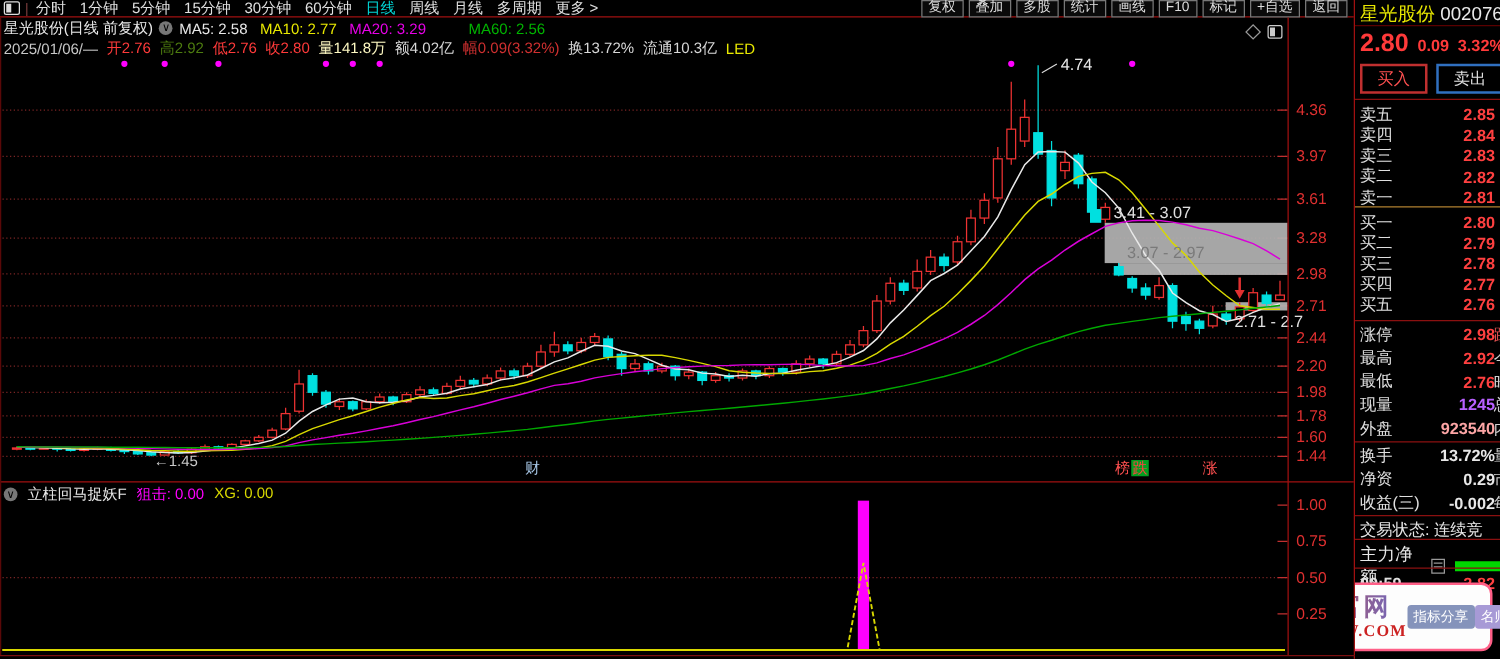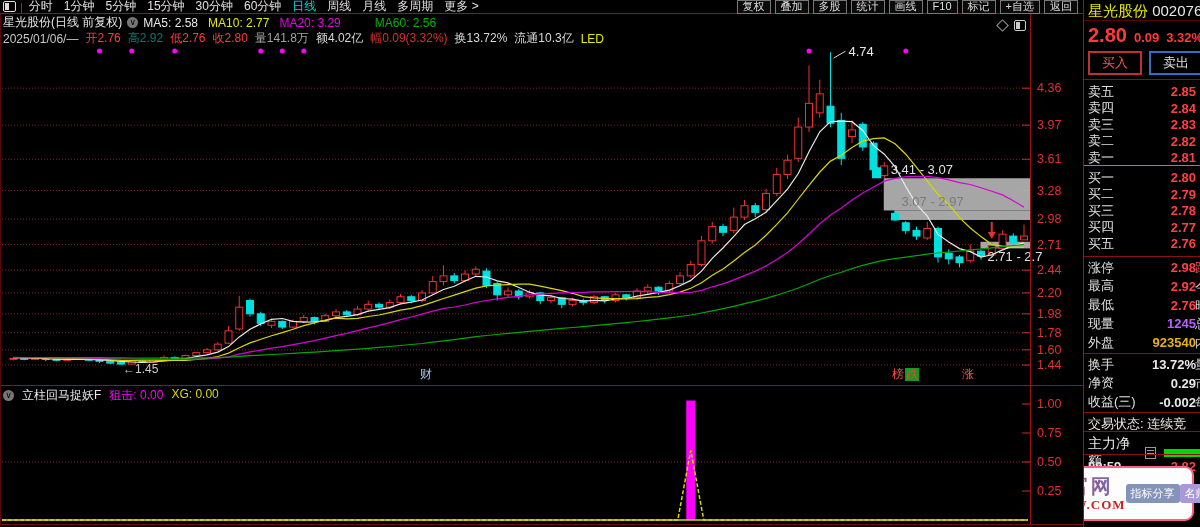--- a/index.html
+++ b/index.html
@@ -98,24 +98,24 @@
   <span id="ma-readouts" style="display:flex">
       <span class="ma" style="color: rgb(232, 232, 232);">MA5: 2.58</span>
       <span class="ma" style="color: rgb(232, 232, 0);">MA10: 2.77</span>
       <span class="ma" style="color: rgb(232, 0, 232);">MA20: 3.29</span>
       <span class="ma" style="color: rgb(0, 180, 0); padding-left: 24px;">MA60: 2.56</span>
     </span>
 </div>
 <div id="info2" class="abs">
     <span style="color: rgb(200, 200, 200);">2025/01/06/—</span>
     <span style="color: rgb(255, 58, 58);">开2.76</span>
-    <span style="color: #0f766e;">高2.92</span>
+    <span style="color: #4d7c0f;">高2.92</span>
     <span style="color: rgb(255, 58, 58);">低2.76</span>
     <span style="color: rgb(255, 58, 58);">收2.80</span>
-    <span style="color: #a3a3a3; text-align: right;">量141.8万</span>
+    <span style="color: #fef9c3; text-align: right;">量141.8万</span>
     <span style="color: rgb(216, 216, 216);">额4.02亿</span>
     <span style="color: rgb(208, 48, 48);">幅0.09(3.32%)</span>
     <span style="color: rgb(216, 216, 216);">换13.72%</span>
     <span style="color: rgb(216, 216, 216);">流通10.3亿</span>
     <span style="color: rgb(232, 232, 0);">LED</span>
   </div>
 
 <svg id="main-chart" width="1083" height="340" viewBox="0 46 1083 340" style="top:46px">
     <line x1="2" y1="88.18399999999997" x2="1030" y2="88.18399999999997" stroke="#7a2424" stroke-width="1" stroke-dasharray="1,2"></line>
     <line x1="1022" y1="88.18399999999997" x2="1030" y2="88.18399999999997" stroke="#c03030" stroke-width="1"></line>
@@ -483,21 +483,21 @@
         <span class="vl" style="color: rgb(255, 64, 64);">2.76</span>
       </div>
       <div class="sliv" style="top: 296.6px; color: rgb(207, 207, 207);">昨</div>
       <div class="prow" style="top: 315.4px;">
         <span class="lb">现量</span>
         <span class="vl" style="color: rgb(184, 96, 255);">1245</span>
       </div>
       <div class="sliv" style="top: 315.4px; color: rgb(207, 207, 207);">总</div>
       <div class="prow" style="top: 334.2px;">
         <span class="lb">外盘</span>
-        <span class="vl" style="color: #eab308;">923540</span>
+        <span class="vl" style="color: #fca5a5;">923540</span>
       </div>
       <div class="sliv" style="top: 334.2px; color: rgb(207, 207, 207);">内</div>
       <div class="psep" style="top: 353px; background: rgb(138, 16, 16);"></div>
       <div class="prow" style="top: 356px;">
         <span class="lb">换手</span>
         <span class="vl" style="color: rgb(232, 232, 232);">13.72%</span>
       </div>
       <div class="sliv" style="top: 356px; color: rgb(207, 207, 207);">量</div>
       <div class="prow" style="top: 374.8px;">
         <span class="lb">净资</span>

